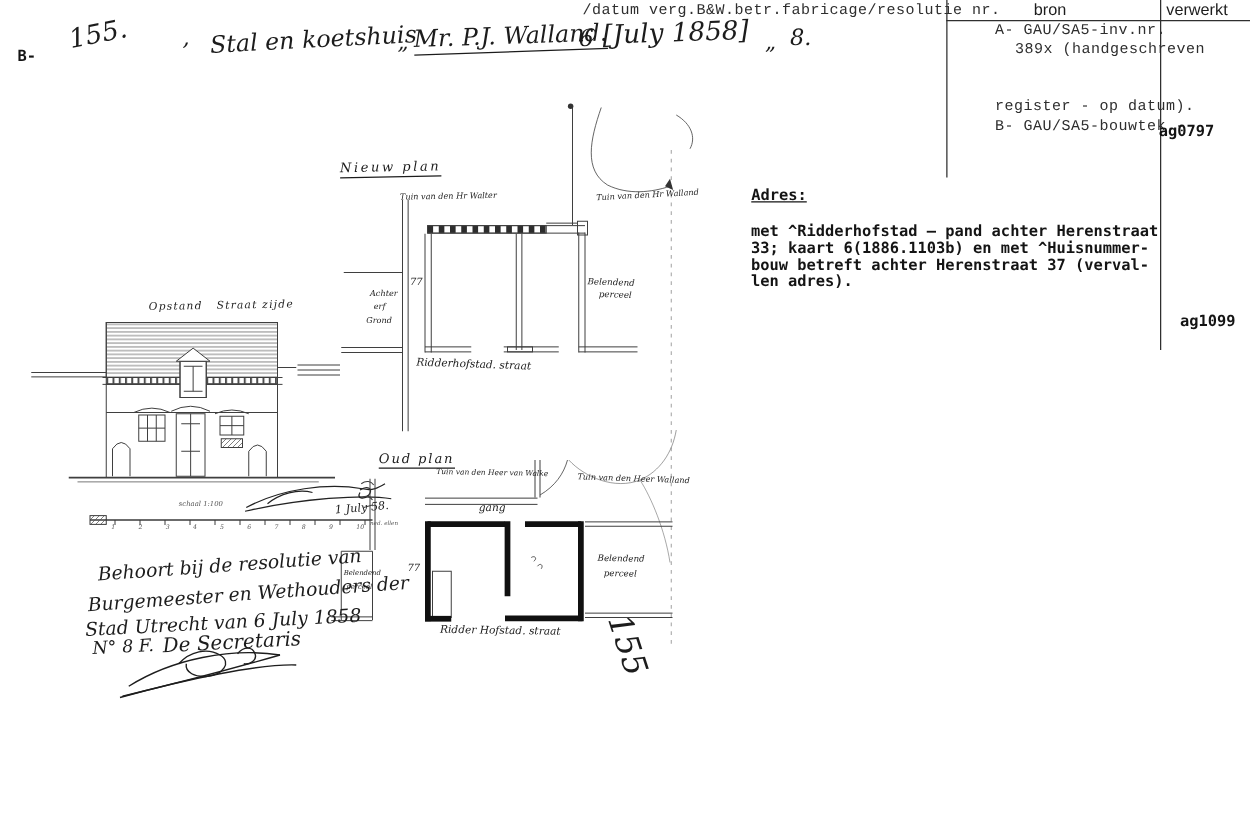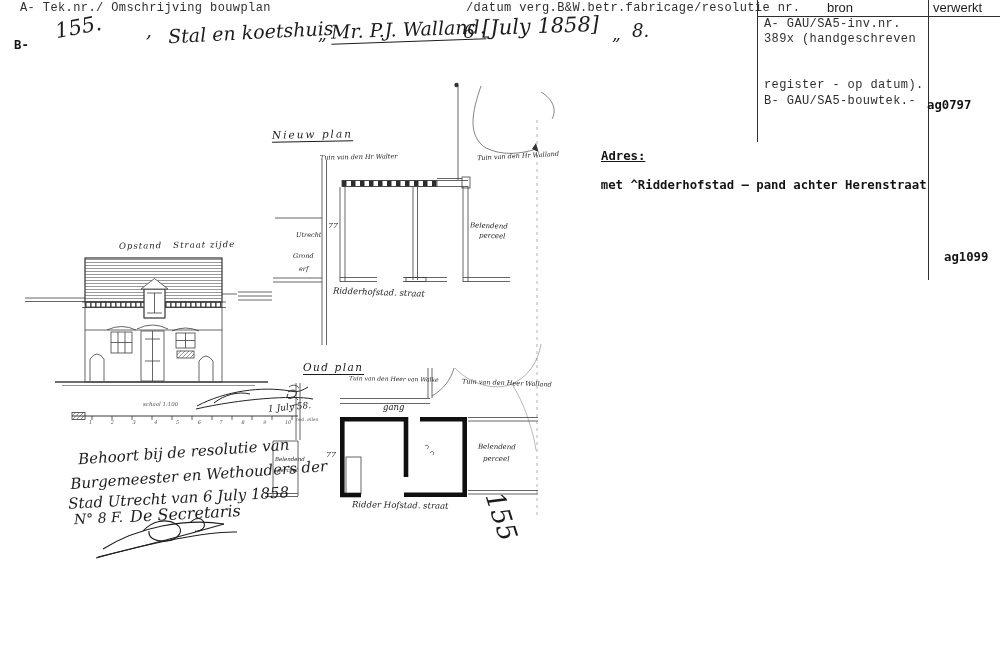--- a/index.html
+++ b/index.html
@@ -12,52 +12,54 @@
   .hw{font-family:"DejaVu Serif",serif;font-style:italic;color:#1c1c1c;white-space:pre;}
   .line{position:absolute;background:#2f2f2f;}
   .u{border-bottom:1px solid #1c1c1c;padding-bottom:1px;}
   svg{pointer-events:none;}
 </style>
 </head>
 <body>
 
 <div class="page">
 
-  <span class="abs tw" style="left:20px;top:1px;">A- Tek.nr./ Omschrijving bouwplan</span>
   <span class="abs tw" style="left:426px;top:1px;margin-left:40px;">/datum verg.B&amp;W.betr.fabricage/resolutie nr.</span>
   <span class="abs sans" style="left:827px;top:0px;text-align:right;">bron</span>
   <span class="abs sans" style="left:933px;top:0px;">verwerkt</span>
   <span class="abs twb" style="left:14px;top:38px;">B-</span>
 
   <div class="line" style="left:757px;top:16px;width:243px;height:1px;"></div>
   <div class="line" style="left:757px;top:0px;width:1px;height:142px;"></div>
   <div class="line" style="left:928px;top:0px;width:1px;height:280px;"></div>
 
   <span class="abs hw" style="left:55px;top:15px;font-size:21px;transform:rotate(-11deg);">155.</span>
   <span class="abs hw" style="left:146px;top:20px;font-size:18px;">,</span>
   <span class="abs hw" style="left:168px;top:21px;font-size:19px;transform:rotate(-3deg);">Stal en koetshuis</span>
   <span class="abs hw" style="left:318px;top:24px;font-size:17px;">„</span>
   <span class="abs hw u" style="left:331px;top:18px;font-size:19px;transform:rotate(-2deg);">Mr. P.J. Walland.</span>
   <span class="abs hw" style="left:463px;top:20px;font-size:19px;">6</span>
   <span class="abs hw" style="left:482px;top:14px;font-size:21px;transform:rotate(-2deg);">[July 1858]</span>
   <span class="abs hw" style="left:612px;top:24px;font-size:17px;">„</span>
   <span class="abs hw" style="left:632px;top:20px;font-size:18px;">8.</span>
 
-  <div class="abs" style="left:764px;top:17px;">
+  <div class="abs" style="left:796px;top:17px;">
     <div class="tw" style="line-height:15.2px;">A- GAU/SA5-inv.nr.</div>
-    <div class="tw" style="line-height:15.2px;">389x (handgeschreven</div>
+    <div class="tw" style="line-height:15.2px;margin-left:16px;">389x (handgeschreven</div>
     <div class="tw" style="line-height:15.2px;margin-top:31px;">register - op datum).</div>
     <div class="tw" style="line-height:15.2px;">B- GAU/SA5-bouwtek.-</div>
   </div>
   <span class="abs twb" style="left:927px;top:98px;">ag0797</span>
   <span class="abs twb" style="left:944px;top:250px;">ag1099</span>
 
   <span class="abs twb" style="left:601px;top:149px;text-decoration:underline;">Adres:</span>
   <div class="abs" style="left:586px;top:179px;">
     <div class="twb" style="line-height:13.4px;text-align:center;">  met ^Ridderhofstad – pand achter Herenstraat</div>
+    <div class="twb" style="line-height:13.4px;">  33; kaart 6(1886.1103b) en met ^Huisnummer-</div>
+    <div class="twb" style="line-height:13.4px;">  bouw betreft achter Herenstraat 37 (verval-</div>
+    <div class="twb" style="line-height:13.4px;">  len adres).</div>
   </div>
 
   <svg class="abs" style="left:0;top:0;" width="1000" height="663" viewBox="0 0 1000 663">
     <defs>
       <pattern id="roofH" width="4" height="3" patternUnits="userSpaceOnUse">
         <path d="M0,1.5 H4" stroke="#6d6d6d" stroke-width="0.7"></path>
       </pattern>
       <pattern id="dent" width="5" height="4" patternUnits="userSpaceOnUse">
         <rect width="1.6" height="4" fill="#4e4e4e"></rect>
       </pattern>
@@ -167,22 +169,22 @@
   <span class="abs hw" style="left:119px;top:240px;font-size:8.5px;letter-spacing:1px;transform:rotate(-1deg);">Opstand   Straat zijde</span>
   <span class="abs hw" style="left:143px;top:401px;font-size:5.5px;color:#555;">schaal 1:100</span>
   <span class="abs hw" style="left:89px;top:419px;font-size:5px;color:#555;word-spacing:17px;">1 2 3 4 5 6 7 8 9 10</span>
   <span class="abs hw" style="left:296px;top:417px;font-size:4.5px;color:#555;">ned. ellen</span>
   <span class="abs hw" style="left:268px;top:402px;font-size:9px;transform:rotate(-5deg);">1 July 58.</span>
 
   <span class="abs hw u" style="left:272px;top:128px;font-size:10.5px;letter-spacing:2px;transform:rotate(-1deg);">Nieuw plan</span>
   <span class="abs hw" style="left:320px;top:153px;font-size:6.5px;transform:rotate(-1deg);">Tuin van den Hr Walter</span>
   <span class="abs hw" style="left:477px;top:152px;font-size:6.5px;transform:rotate(-3deg);">Tuin van den Hr Walland</span>
   <span class="abs hw" style="left:328px;top:221px;font-size:8px;">77</span>
-  <span class="abs hw" style="left:296px;top:231px;font-size:6.5px;">Utrecht</span>
-  <span class="abs hw" style="left:299px;top:241px;font-size:6.5px;margin-top:24px;">erf</span>
+  <span class="abs hw" style="left:296px;top:231px;font-size:6.5px;">Achter</span>
+  <span class="abs hw" style="left:299px;top:241px;font-size:6.5px;">erf</span>
   <span class="abs hw" style="left:293px;top:252px;font-size:6.5px;">Grond</span>
   <span class="abs hw" style="left:470px;top:222px;font-size:7px;transform:rotate(2deg);">Belendend</span>
   <span class="abs hw" style="left:479px;top:232px;font-size:7px;transform:rotate(2deg);">perceel</span>
   <span class="abs hw" style="left:333px;top:287px;font-size:8.5px;transform:rotate(2deg);">Ridderhofstad. straat</span>
 
   <span class="abs hw u" style="left:303px;top:361px;font-size:10.5px;letter-spacing:1.5px;">Oud plan</span>
   <span class="abs hw" style="left:349px;top:375px;font-size:6px;transform:rotate(1deg);">Tuin van den Heer van Walke</span>
   <span class="abs hw" style="left:462px;top:379px;font-size:6.5px;transform:rotate(2deg);">Tuin van den Heer Walland</span>
   <span class="abs hw" style="left:383px;top:402px;font-size:8.5px;">gang</span>
   <span class="abs hw" style="left:326px;top:450px;font-size:8px;">77</span>

